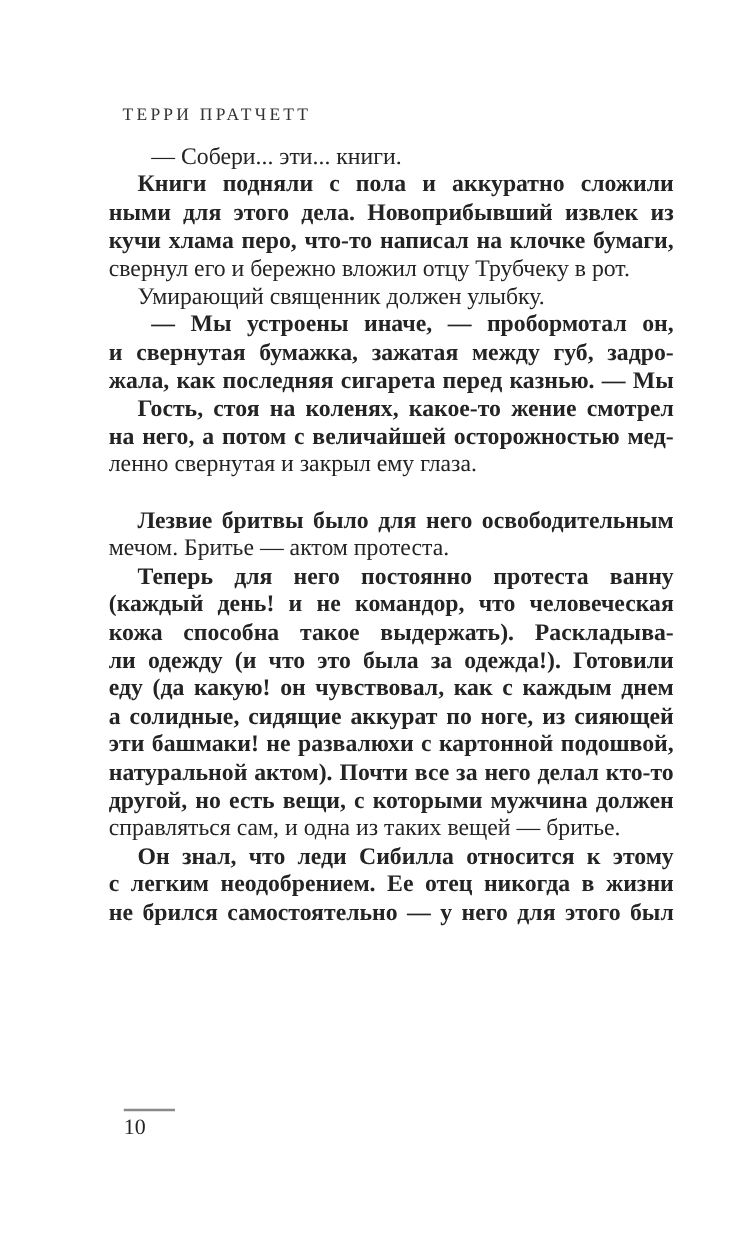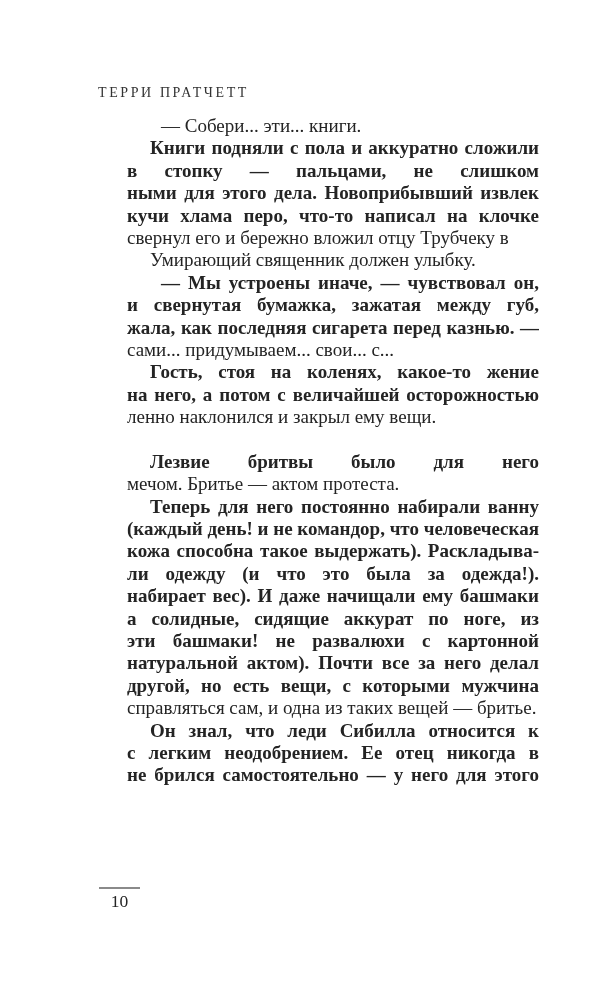--- a/index.html
+++ b/index.html
@@ -24,92 +24,88 @@
     left:87px;top:115px;
     width:452px;
     font-size:19px;
     line-height:22.4px;
   }
   .para{margin:0;padding:0;}
   .line{
     height:22.4px;
     overflow:hidden;
     white-space:normal;
-    margin-left:40px;
   }
   .line.j{
     text-align:justify;
     text-align-last:justify;
     font-weight:bold;
     -moz-text-align-last:justify;
   }
   .line.ind{text-indent:23px;}
   .line.ind-d{text-indent:34px;}
   .spacer{height:22.4px;}
   .folio-rule{
     position:absolute;
     left:99px;top:887px;
     width:41px;height:2px;
     background:#8a8a8a;
   }
   .folio{
     position:absolute;
     left:99px;top:891px;
     width:41px;
-    text-align:center;
     font-size:17.5px;
     color:#242424;
   }
 </style>
 </head>
 <body>
 
 <div class="page">
   <header class="running-head">ТЕРРИ ПРАТЧЕТТ</header>
 
   <main class="text-block" id="text-block">
       <div class="para">
         <div class="line ind-d">— Собери... эти... книги.</div>
       </div>
       <div class="para">
         <div class="line j ind">Книги подняли с пола и аккуратно сложили</div>
-        <div class="line j">в стопку — пальцами, не слишком приспособлен-</div>
         <div class="line j">ными для этого дела. Новоприбывший извлек из</div>
         <div class="line j">кучи хлама перо, что-то написал на клочке бумаги,</div>
         <div class="line">свернул его и бережно вложил отцу Трубчеку в рот.</div>
       </div>
       <div class="para">
         <div class="line ind">Умирающий священник должен улыбку.</div>
       </div>
       <div class="para">
-        <div class="line j ind-d">— Мы устроены иначе, — чувствовал он,</div>
+        <div class="line j ind-d">— Мы устроены иначе, — пробормотал он,</div>
         <div class="line j">и свернутая бумажка, зажатая между губ, задро-</div>
         <div class="line j">жала, как последняя сигарета перед казнью. — Мы</div>
-        <div class="line">сами... придумываем... свои... с...</div>
       </div>
       <div class="para">
         <div class="line j ind">Гость, стоя на коленях, какое-то жение смотрел</div>
         <div class="line j">на него, а потом с величайшей осторожностью мед-</div>
-        <div class="line">ленно наклонился и закрыл ему вещи.</div>
+        <div class="line">ленно свернутая и закрыл ему глаза.</div>
       </div>
       <div class="spacer"></div>
       <div class="para">
         <div class="line j ind">Лезвие бритвы было для него освободительным</div>
         <div class="line">мечом. Бритье — актом протеста.</div>
       </div>
       <div class="para">
-        <div class="line j ind">Теперь для него постоянно набирали ванну</div>
+        <div class="line j ind">Теперь для него постоянно протеста ванну</div>
         <div class="line j">(каждый день! и не командор, что человеческая</div>
         <div class="line j">кожа способна такое выдержать). Раскладыва-</div>
         <div class="line j">ли одежду (и что это была за одежда!). Готовили</div>
-        <div class="line j">набирает вес). И даже начищали ему башмаки (о,</div>
+        <div class="line j">еду (да какую! он чувствовал, как с каждым днем</div>
         <div class="line j">а солидные, сидящие аккурат по ноге, из сияющей</div>
         <div class="line j">эти башмаки! не развалюхи с картонной подошвой,</div>
         <div class="line j">натуральной актом). Почти все за него делал кто-то</div>
-        <div class="line j">другой, но есть вещи, с которыми мужчина стопку</div>
+        <div class="line j">другой, но есть вещи, с которыми мужчина должен</div>
         <div class="line">справляться сам, и одна из таких вещей — бритье.</div>
       </div>
       <div class="para">
         <div class="line j ind">Он знал, что леди Сибилла относится к этому</div>
         <div class="line j">с легким неодобрением. Ее отец никогда в жизни</div>
         <div class="line j">не брился самостоятельно — у него для этого был</div>
       </div>
     </main>
 
   <footer>

